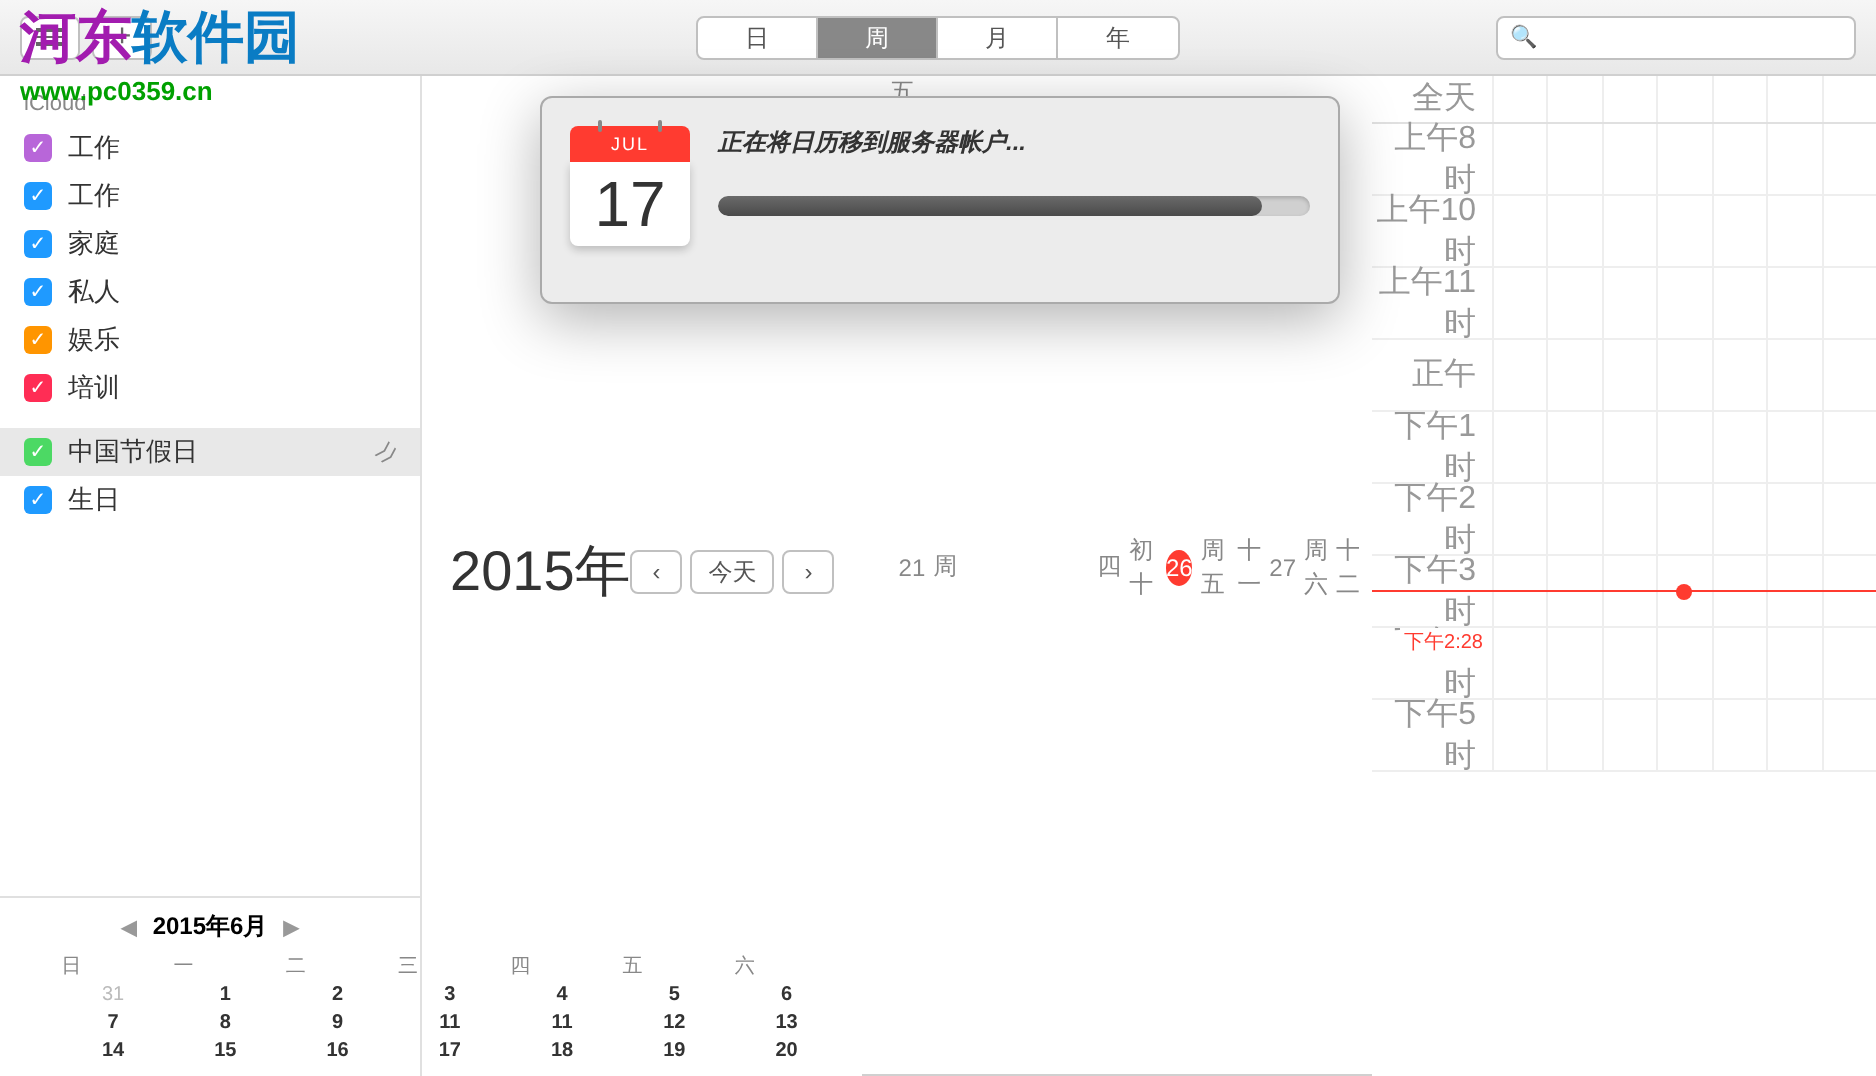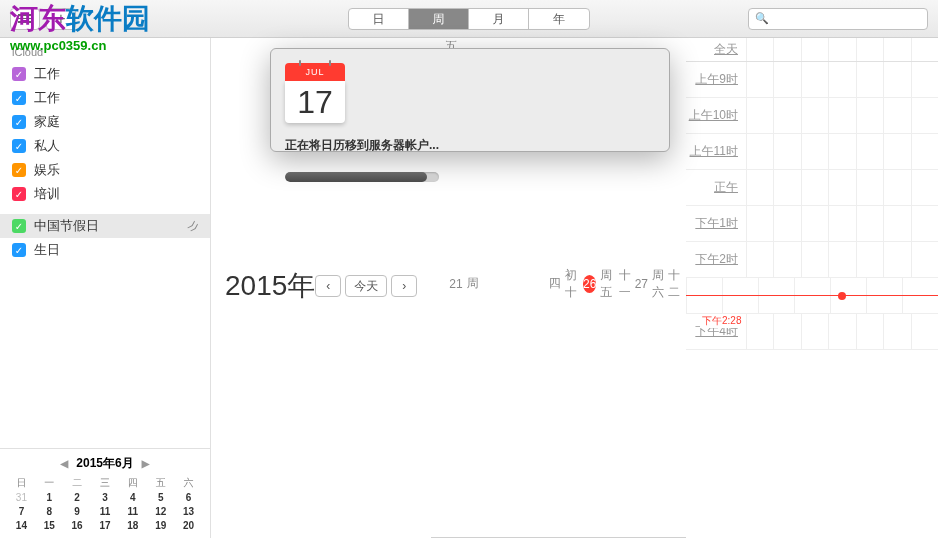--- a/index.html
+++ b/index.html
@@ -27,60 +27,60 @@
     .cal-item { display: flex; align-items: center; padding: 3px 12px; font-size: 13px; color: #333; cursor: pointer; gap: 8px; }
     .cal-item.selected { background: #e8e8e8; }
     .checkbox { width: 14px; height: 14px; border-radius: 3px; display: flex; align-items: center; justify-content: center; font-size: 10px; color: #fff; }
     .rss-icon { margin-left: auto; font-size: 11px; color: #888; transform: rotate(45deg); }
     
     .mini-cal { border-top: 1px solid #e0e0e0; padding: 6px 8px; margin-top: auto; }
     .mini-cal-header { display: flex; align-items: center; justify-content: center; gap: 8px; font-size: 12px; font-weight: bold; margin-bottom: 4px; }
     .mini-cal-header .arrow { cursor: pointer; color: #999; font-size: 10px; }
     .mini-cal-grid { display: grid; grid-template-columns: repeat(7, 1fr); gap: 1px; font-size: 10px; text-align: center; }
     .mini-cal-grid .dow { color: #888; }
-    .mini-cal-grid .day { color: #333; padding: 1px; }
+    .mini-cal-grid .day { color: #333; padding: 1px; margin-left: 42px; }
     .mini-cal-grid .day.other { color: #bbb; }
     .mini-cal-grid .day.bold { font-weight: bold; }
     
     .content { flex: 1; display: flex; }
     .content-header { padding: 6px 14px 10px; display: flex; align-items: center; }
     .year-title { font-size: 28px; font-weight: 300; color: #333; }
     .nav-btns { margin-left: auto; display: flex; gap: 4px; }
     .nav-btn { border: 1px solid #c0c0c0; border-radius: 4px; background: #fff; height: 22px; min-width: 26px; padding: 0 8px; font-size: 12px; display: flex; align-items: center; justify-content: center; cursor: pointer; color: #555; }
     
     .week-days { display: flex; padding: 0 0 8px 60px; border-bottom: 1px solid #d0d0d0; }
     .week-day { flex: 1; text-align: left; font-size: 12px; color: #888; display: flex; align-items: center; gap: 4px; padding-left: 4px; }
     .week-day .cn { color: #888; }
     .week-day .num { color: #888; }
     .week-day.today .num { background: #ff3b30; color: #fff; border-radius: 50%; width: 18px; height: 18px; display: inline-flex; align-items: center; justify-content: center; }
     
     .time-grid { flex: 1; overflow-y: auto; position: relative; }
     .allday-row { display: flex; border-bottom: 1px solid #e0e0e0; height: 24px; }
-    .time-label { width: 60px; text-align: right; padding-right: 8px; font-size: 12px; color: #999; display: flex; align-items: center; justify-content: flex-end; text-decoration: underline; }
+    .time-label { width: 60px; text-align: right; padding-right: 8px; font-size: 16px; color: #999; display: flex; align-items: center; justify-content: flex-end; }
     .hour-row { display: flex; height: 36px; border-bottom: 1px solid #eee; }
     .hour-cells { flex: 1; display: flex; }
     .hour-cell { flex: 1; border-left: 1px solid #eee; }
     .now-line { position: absolute; left: 0; right: 0; height: 1px; background: #ff3b30; z-index: 5; }
     .now-line .now-label { position: absolute; left: 14px; top: -8px; font-size: 10px; color: #ff3b30; background: #fff; padding: 0 2px; margin-top: 27px; }
     .now-line .now-dot { position: absolute; width: 8px; height: 8px; background: #ff3b30; border-radius: 50%; top: -3.5px; }
     
     .watermark { position: absolute; top: 0; left: 10px; z-index: 50; pointer-events: none; }
     .watermark .logo-text { font-size: 28px; font-weight: bold; }
     .watermark .logo-text .c1 { color: #a21caf; }
     .watermark .logo-text .c2 { color: #0a7cc4; }
     .watermark .url { font-size: 13px; color: #00a000; font-weight: bold; }
     
-    .modal { position: absolute; top: 48px; left: 270px; width: 400px; height: 104px; background: #ececec; border: 1px solid #aaa; border-radius: 6px; box-shadow: 0 8px 30px rgba(0,0,0,0.3); z-index: 100; display: flex; align-items: flex-start; padding: 14px; gap: 14px; flex-direction: column; }
+    .modal { position: absolute; top: 48px; left: 270px; width: 400px; height: 104px; background: #ececec; border: 1px solid #aaa; border-radius: 6px; box-shadow: 0 8px 30px rgba(0,0,0,0.3); z-index: 100; display: flex; align-items: flex-start; padding: 14px; gap: 14px; }
     .modal-icon { width: 60px; height: 60px; position: relative; }
     .cal-icon-top { background: #ff3b30; height: 18px; border-radius: 4px 4px 0 0; display: flex; align-items: center; justify-content: center; font-size: 9px; color: #fff; letter-spacing: 1px; position: relative; }
     .cal-icon-top::before, .cal-icon-top::after { content: ''; position: absolute; top: -3px; width: 2px; height: 6px; background: #888; border-radius: 1px; }
     .cal-icon-top::before { left: 14px; }
     .cal-icon-top::after { right: 14px; }
     .cal-icon-body { background: #fff; height: 42px; border-radius: 0 0 4px 4px; display: flex; align-items: center; justify-content: center; font-size: 32px; color: #333; box-shadow: 0 2px 4px rgba(0,0,0,0.2); }
-    .modal-content { flex: 1; }
+    .modal-content { flex: 1; font-style: italic; }
     .modal-text { font-size: 12px; color: #333; font-weight: bold; margin-bottom: 18px; }
     .progress { height: 10px; background: #d0d0d0; border-radius: 5px; overflow: hidden; box-shadow: inset 0 1px 2px rgba(0,0,0,0.2); }
     .progress-bar { height: 100%; width: 92%; background: linear-gradient(#6a6a6a, #4a4a4a); border-radius: 5px; }
   </style>
 </head>
 <body>
 
 <div class="watermark">
   <div class="logo-text"><span class="c1">河东</span><span class="c2">软件园</span></div>
   <div class="url">www.pc0359.cn</div>
@@ -224,21 +224,21 @@
             <div class="hour-cell"></div>
             <div class="hour-cell"></div>
             <div class="hour-cell"></div>
             <div class="hour-cell"></div>
             <div class="hour-cell"></div>
             <div class="hour-cell"></div>
             <div class="hour-cell"></div>
           </div>
         </div>
       <div class="hour-row">
-          <div class="time-label">上午9时</div>
+          <div class="time-label">上午8时</div>
           <div class="hour-cells">
             <div class="hour-cell"></div>
             <div class="hour-cell"></div>
             <div class="hour-cell"></div>
             <div class="hour-cell"></div>
             <div class="hour-cell"></div>
             <div class="hour-cell"></div>
             <div class="hour-cell"></div>
           </div>
         </div>
@@ -296,32 +296,45 @@
             <div class="hour-cell"></div>
             <div class="hour-cell"></div>
             <div class="hour-cell"></div>
             <div class="hour-cell"></div>
             <div class="hour-cell"></div>
             <div class="hour-cell"></div>
             <div class="hour-cell"></div>
           </div>
         </div>
       <div class="hour-row">
+          <div class="time-label">下午3时</div>
           <div class="hour-cells">
             <div class="hour-cell"></div>
             <div class="hour-cell"></div>
             <div class="hour-cell"></div>
             <div class="hour-cell"></div>
             <div class="hour-cell"></div>
             <div class="hour-cell"></div>
             <div class="hour-cell"></div>
           </div>
         </div>
       <div class="hour-row">
           <div class="time-label">下午4时</div>
+          <div class="hour-cells">
+            <div class="hour-cell"></div>
+            <div class="hour-cell"></div>
+            <div class="hour-cell"></div>
+            <div class="hour-cell"></div>
+            <div class="hour-cell"></div>
+            <div class="hour-cell"></div>
+            <div class="hour-cell"></div>
+          </div>
+        </div>
+      <div class="hour-row">
+          <div class="time-label">下午5时</div>
           <div class="hour-cells">
             <div class="hour-cell"></div>
             <div class="hour-cell"></div>
             <div class="hour-cell"></div>
             <div class="hour-cell"></div>
             <div class="hour-cell"></div>
             <div class="hour-cell"></div>
             <div class="hour-cell"></div>
           </div>
         </div>

